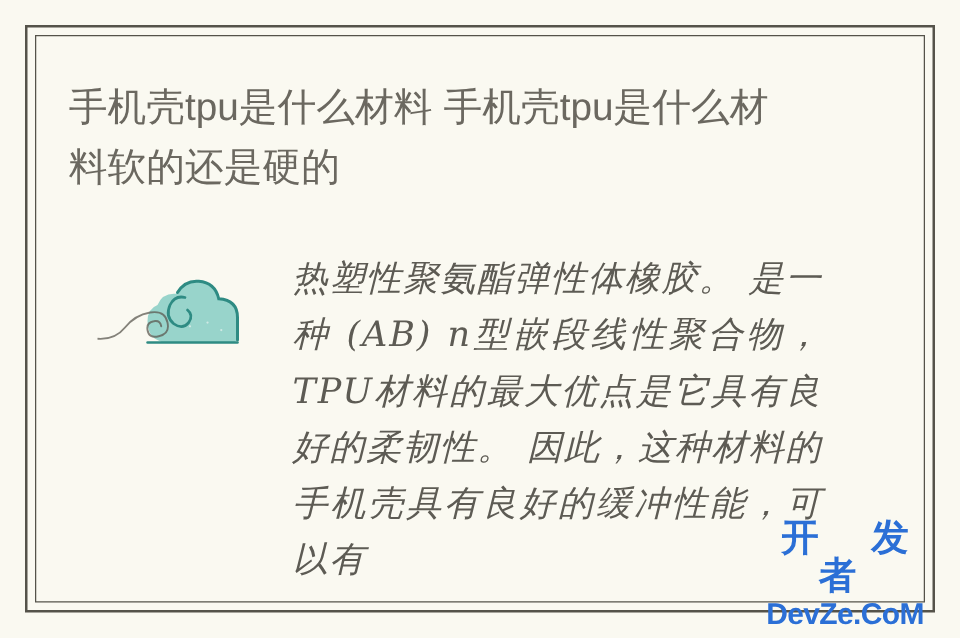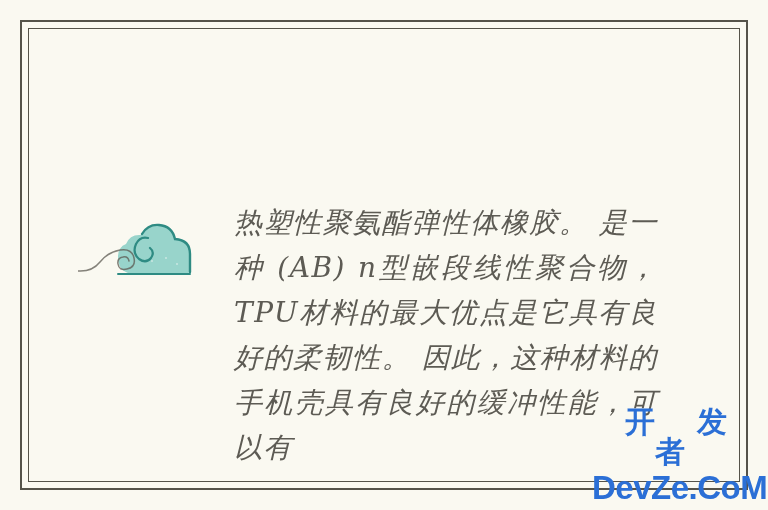--- a/index.html
+++ b/index.html
@@ -100,37 +100,38 @@
     font-size: 30px;
     font-weight: 700;
     color: #2b6fd6;
     letter-spacing: 12px;
     text-indent: 12px;
     display: block;
     margin-bottom: 2px;
   }
   .wm-en {
     font-family: "Liberation Sans", "DejaVu Sans", sans-serif;
-    font-size: 33px;
+    font-size: 24px;
     font-weight: 700;
     color: #2b6fd6;
     letter-spacing: -0.5px;
     display: block;
   }
 </style>
 </head>
 <body>
 
 <div class="page">
 
   <div class="frame-outer"></div>
   <div class="frame-inner"></div>
 
   <div class="content">
 
+    <div class="article-title">手机壳tpu是什么材料 手机壳tpu是什么材料软的还是硬的</div>
 
     <div class="body-wrap">
 
       <div class="deco-cloud">
         <svg width="120" height="70" viewBox="0 0 120 70" xmlns="http://www.w3.org/2000/svg">
 
           <path d="M52 60 L108 60 Q112 60 112 54 L112 40 Q112 26 97 25 Q94 12 81 11
                    Q68 10 63 21 Q52 20 48 30 Q40 33 40 43 Q40 53 46 57 Z" fill="#8fd0c8" opacity="0.92"></path>
 
           <path d="M112 58 L112 40 Q112 26 97 25 Q94 12 81 11 Q70 10 64 20" fill="none" stroke="#2e8b83" stroke-width="2.4" stroke-linecap="round"></path>

